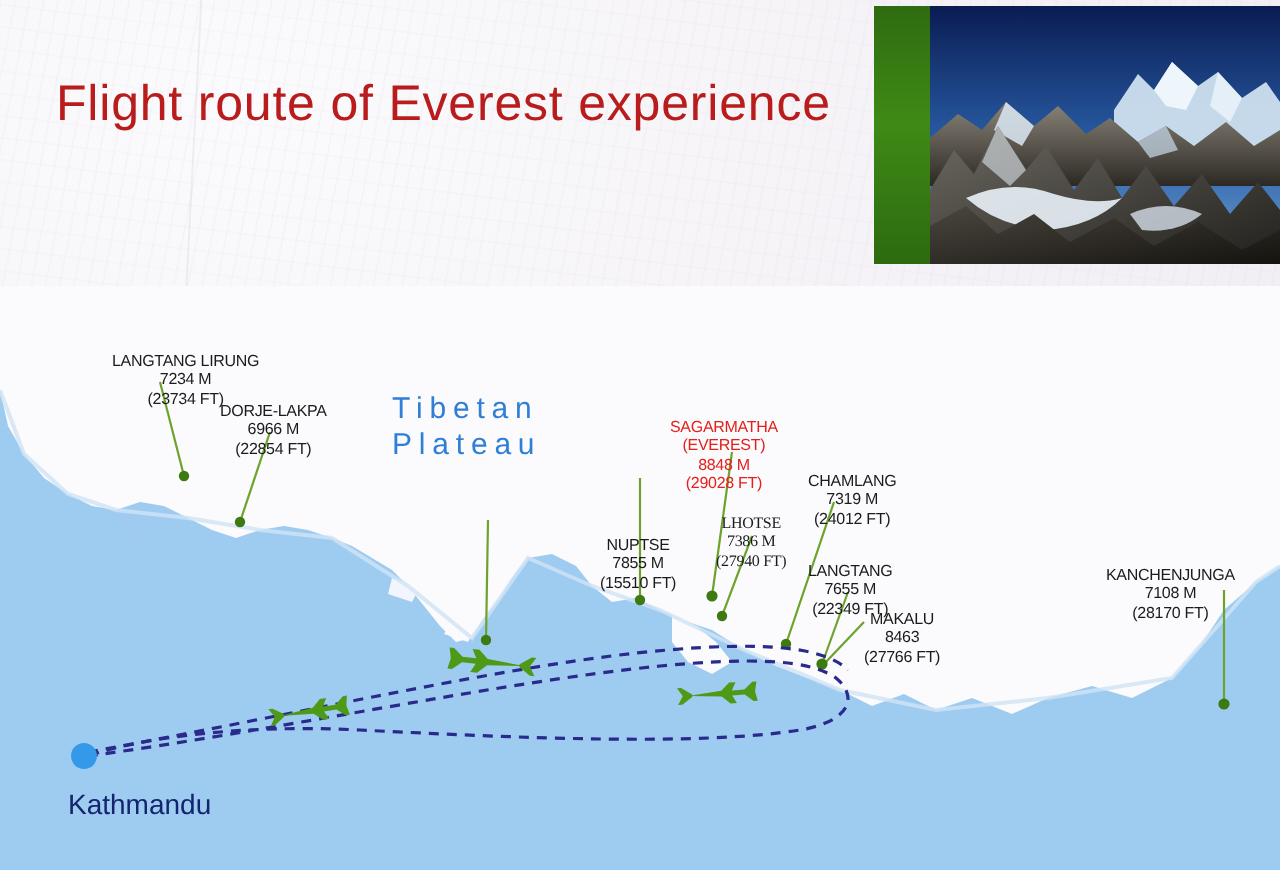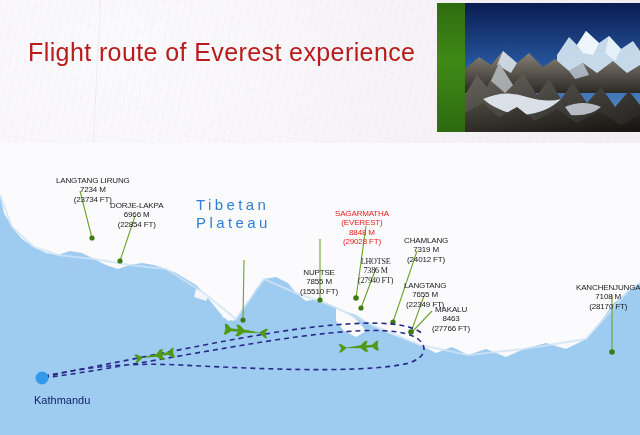--- a/index.html
+++ b/index.html
@@ -88,21 +88,21 @@
   .region-label {
     position: absolute;
     font-size: 15px;
     line-height: 18px;
     color: #2f7fd6;
     letter-spacing: 3.4px;
     white-space: nowrap;
   }
   .city-label {
     position: absolute;
-    font-size: 11px;
+    font-size: 14px;
     color: #15246e;
     white-space: nowrap;
   }
   svg { display: block; }
 </style>
 </head>
 <body>
 
 <div id="poster">
 
@@ -287,19 +287,19 @@
     <div>7655 M</div>
     <div>(22349 FT)</div>
   </div>
 
   <div class="peak-label" style="left:432px;top:305px;">
     <div>MAKALU</div>
     <div>8463</div>
     <div>(27766 FT)</div>
   </div>
 
-  <div class="peak-label" style="left:576px;top:283px;">
+  <div class="peak-label" style="left:553px;top:283px;">
     <div>KANCHENJUNGA</div>
     <div>7108 M</div>
     <div>(28170 FT)</div>
   </div>
 
 </div>
 
 </body></html>

